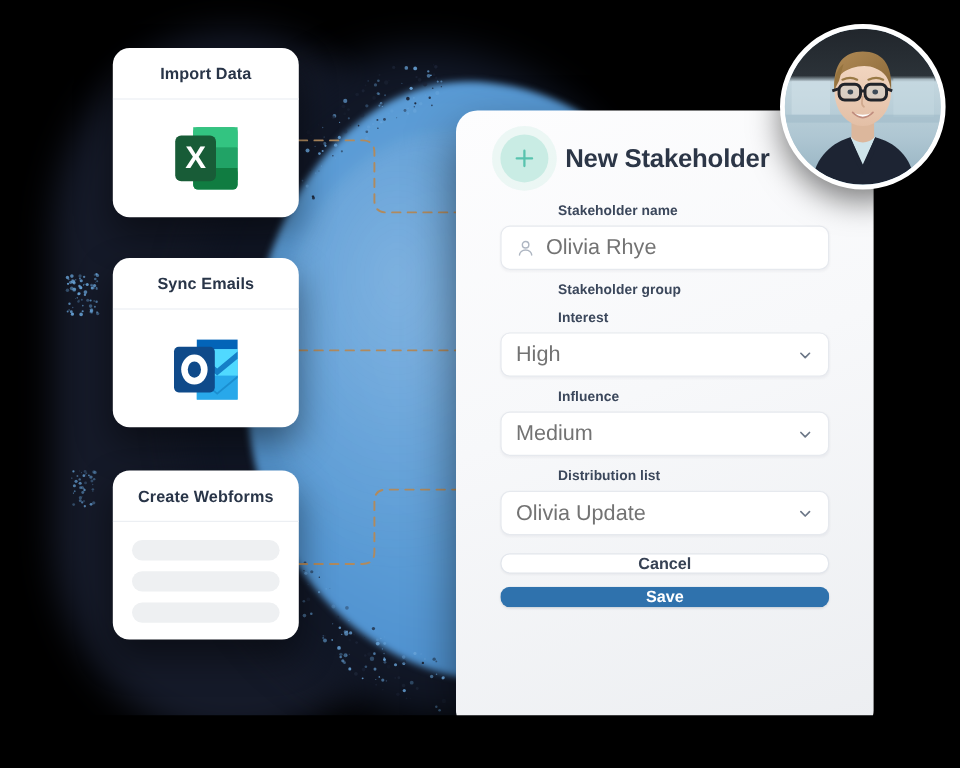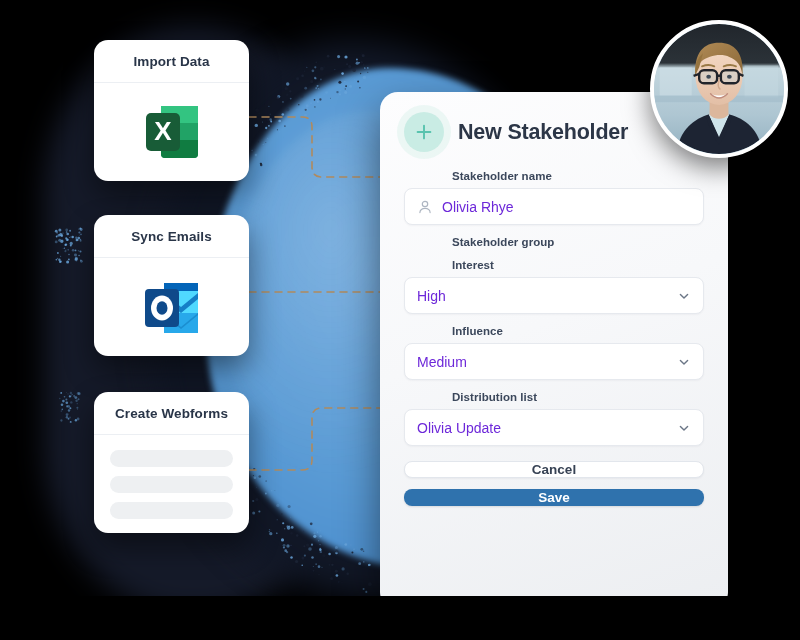--- a/index.html
+++ b/index.html
@@ -89,21 +89,21 @@
   #card-forms  { left: 94px; top: 392px; }
 
   
   .panel {
     position: absolute;
     left: 380px; top: 92px;
     width: 348px; height: 518px;
     background: linear-gradient(160deg, #fdfdfe 0%, #f7f8fa 45%, #eceef1 100%);
     border-radius: 18px;
     box-shadow: 0 18px 40px rgba(0,0,0,0.5);
-    padding: 0 24px;
+    padding: 0 37px;
   }
   .panel-header {
     display: flex;
     align-items: center;
     gap: 14px;
     padding-top: 20px;
     padding-bottom: 18px;
   }
   .plus-badge {
     width: 40px; height: 40px;
@@ -134,22 +134,22 @@
     background: #ffffff;
     border: 1px solid #e6e9ee;
     border-radius: 8px;
     display: flex;
     align-items: center;
     padding: 0 12px;
     gap: 9px;
     box-shadow: 0 1px 2px rgba(16,24,40,0.04);
   }
   .control .val {
-    font-size: 14px;
-    color: #6d28d9;
+    font-size: 18px;
+    color: #737373;
     white-space: nowrap;
     overflow: hidden;
     text-overflow: ellipsis;
     flex: 1 1 auto;
   }
   .chev { flex: 0 0 auto; margin-left: auto; }
   .actions {
     display: flex;
     gap: 11px;
     margin-top: 15px;

